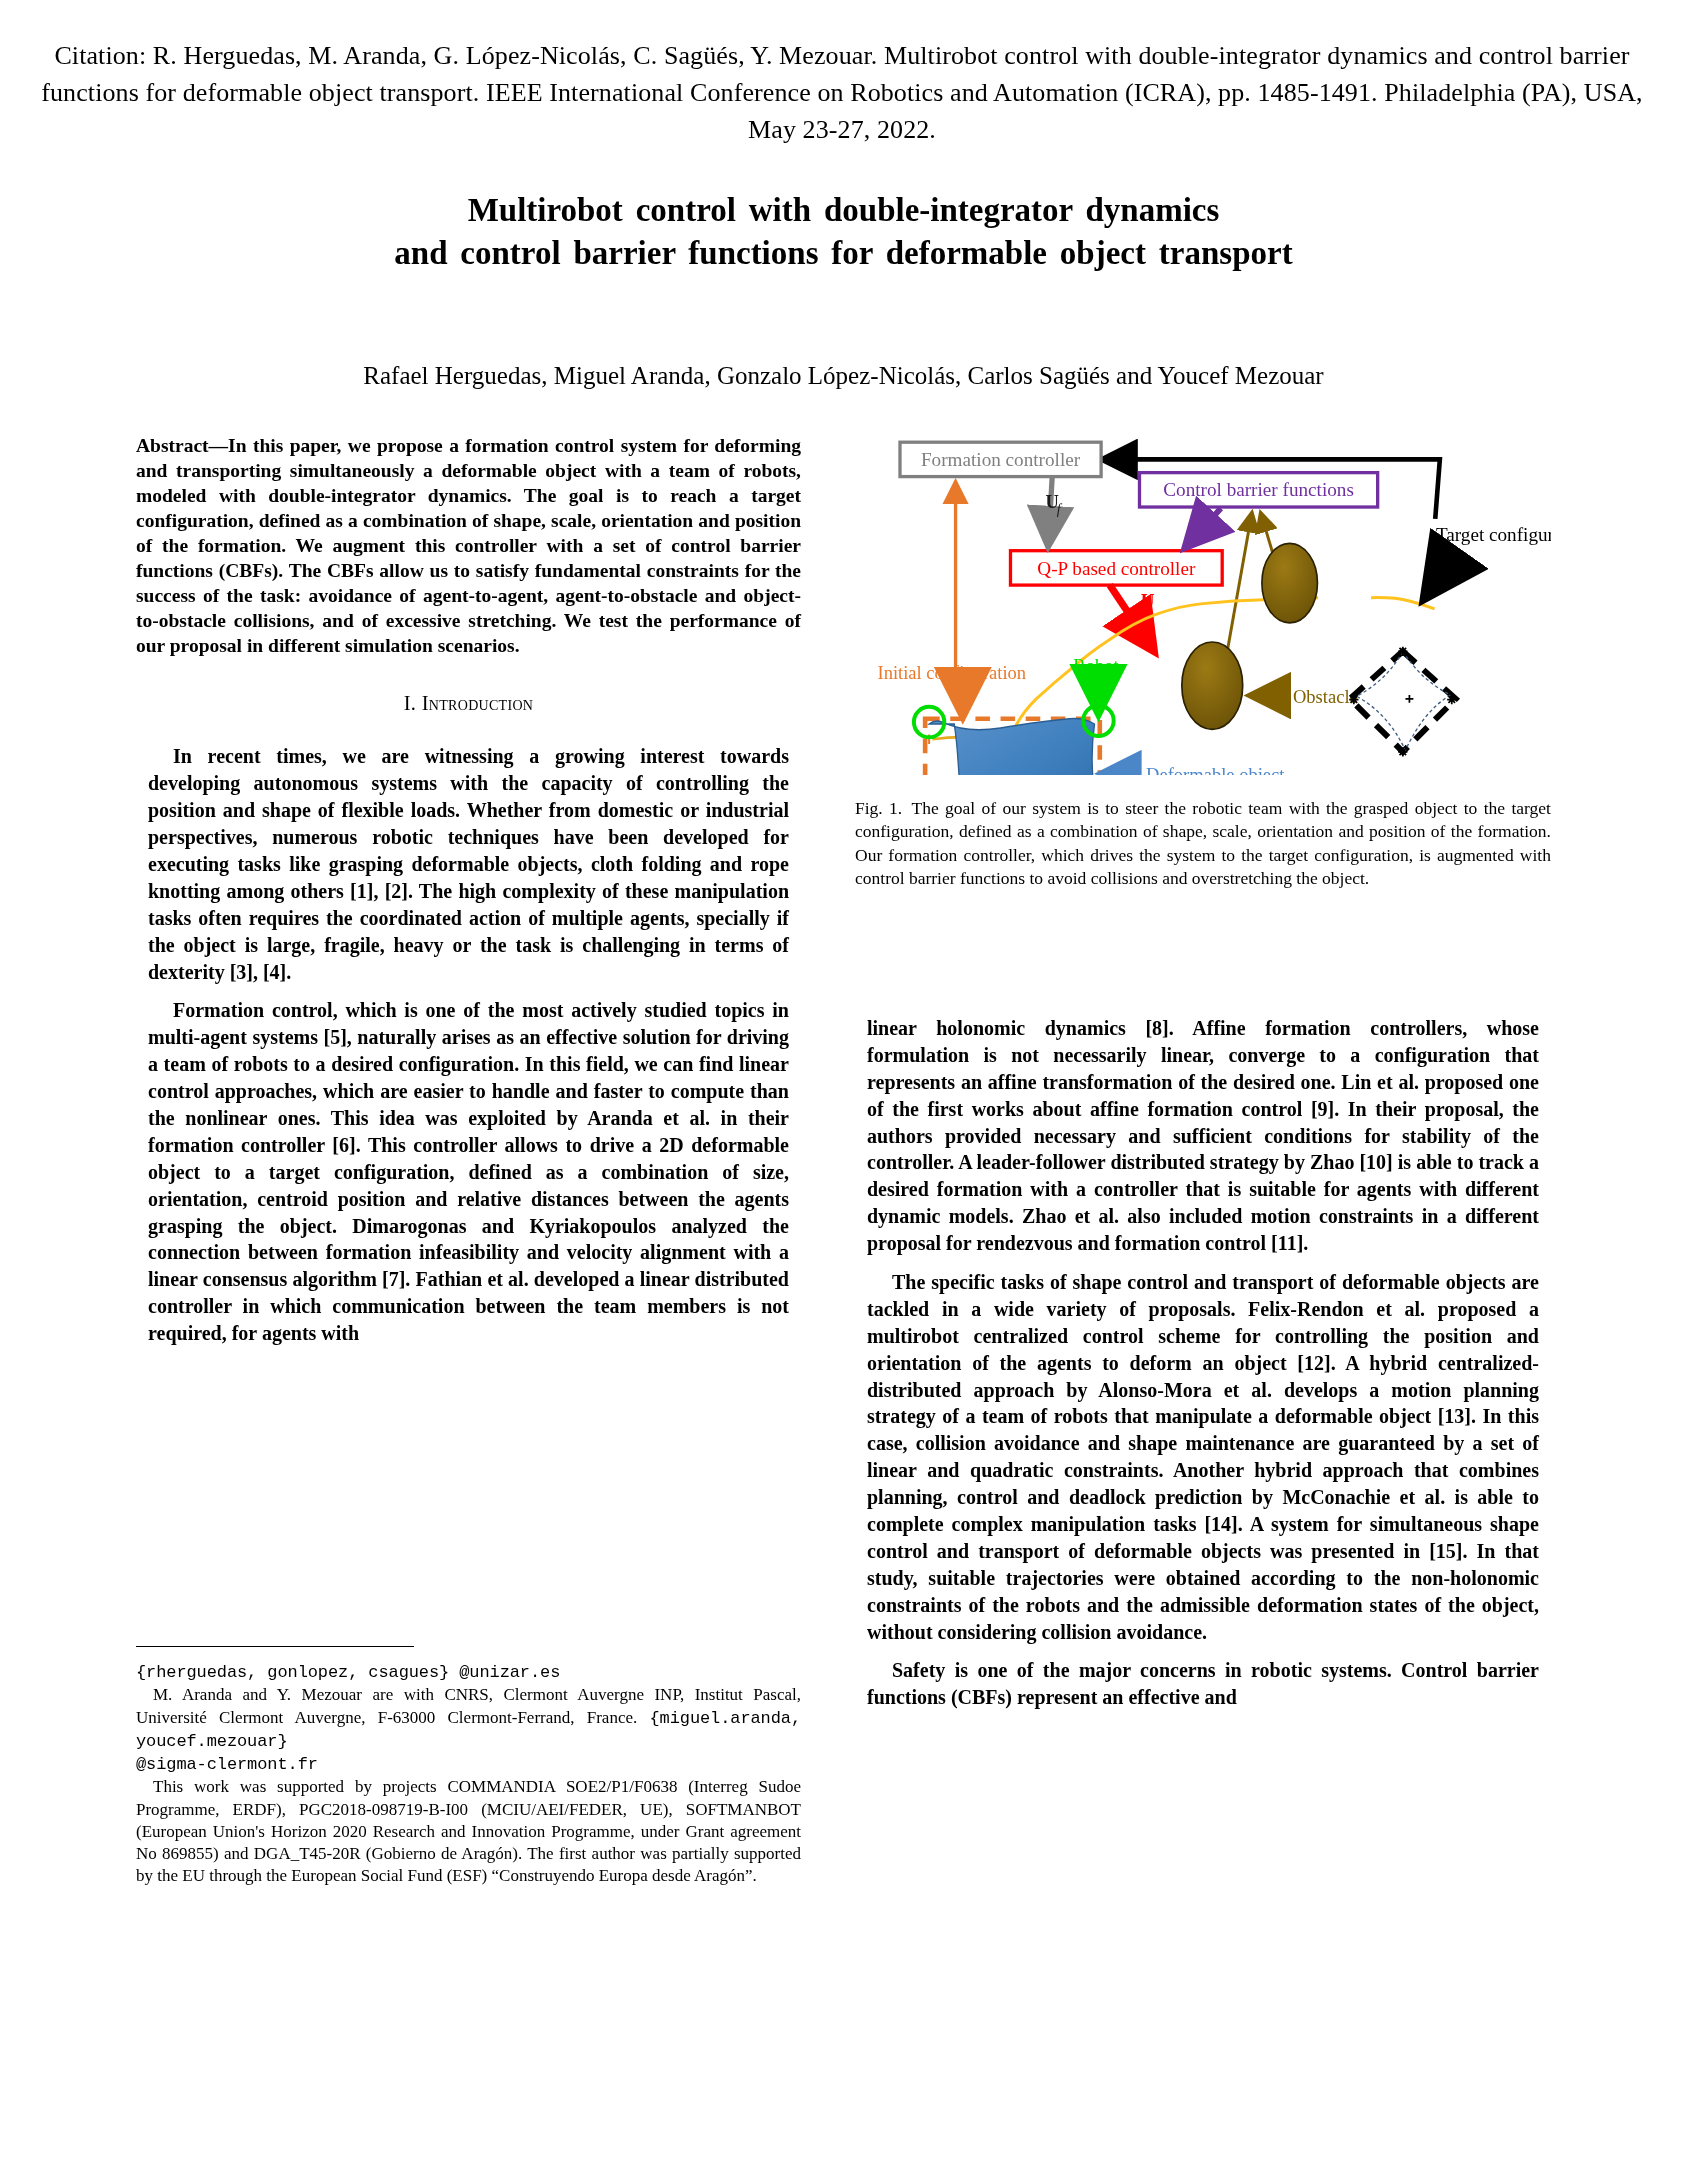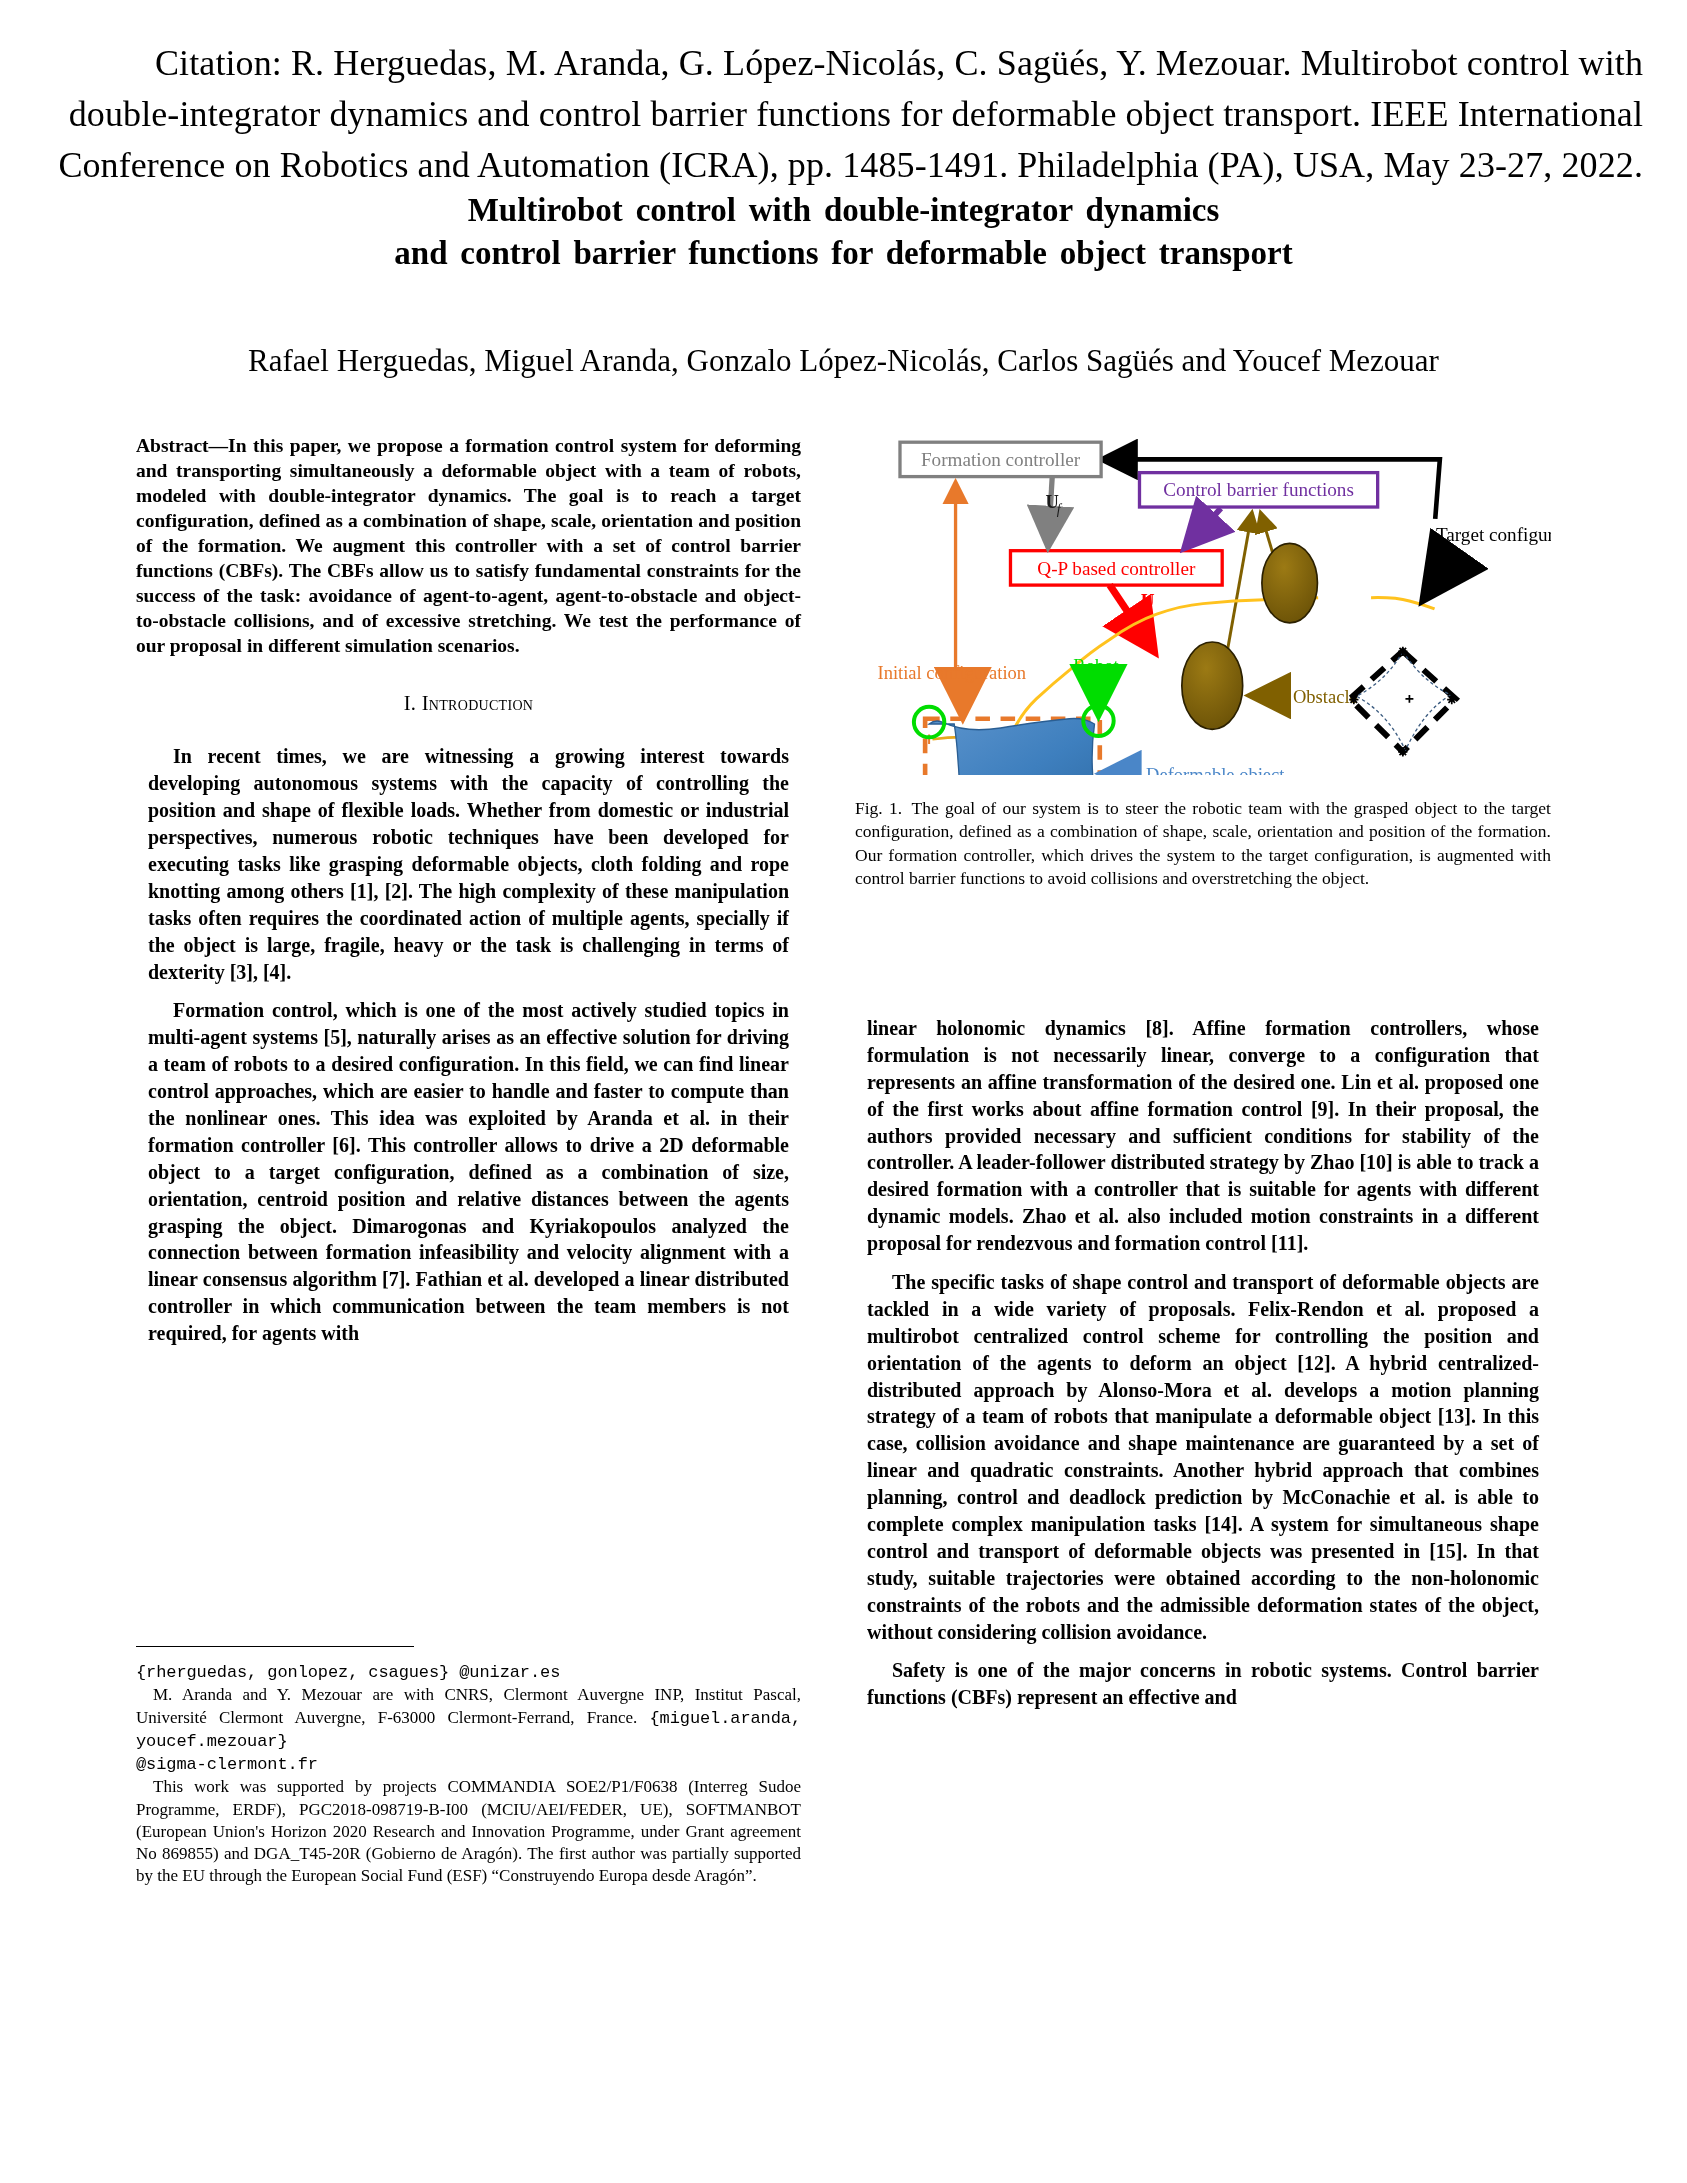--- a/index.html
+++ b/index.html
@@ -17,23 +17,23 @@
     box-sizing: border-box;
     overflow: hidden;
   }
 
   
   .citation {
     position: absolute;
     left: 41px;
     top: 38px;
     width: 1602px;
-    font-size: 36px;
+    font-size: 26px;
     line-height: 1.42;
-    text-align: right;
+    text-align: center;
     letter-spacing: 0.1px;
   }
 
   
   .title {
     position: absolute;
     left: 152px;
     top: 189px;
     width: 1383px;
     text-align: center;
@@ -41,24 +41,24 @@
     font-weight: bold;
     line-height: 1.30;
     word-spacing: 4.6px;
   }
   .title .l2 { display: block; }
 
   
   .authors {
     position: absolute;
     left: 152px;
-    top: 343px;
+    top: 362px;
     width: 1383px;
     text-align: center;
-    font-size: 31px;
+    font-size: 25px;
   }
 
   
   .col-left {
     position: absolute;
     left: 136px;
     top: 433px;
     width: 665px;
   }
 

